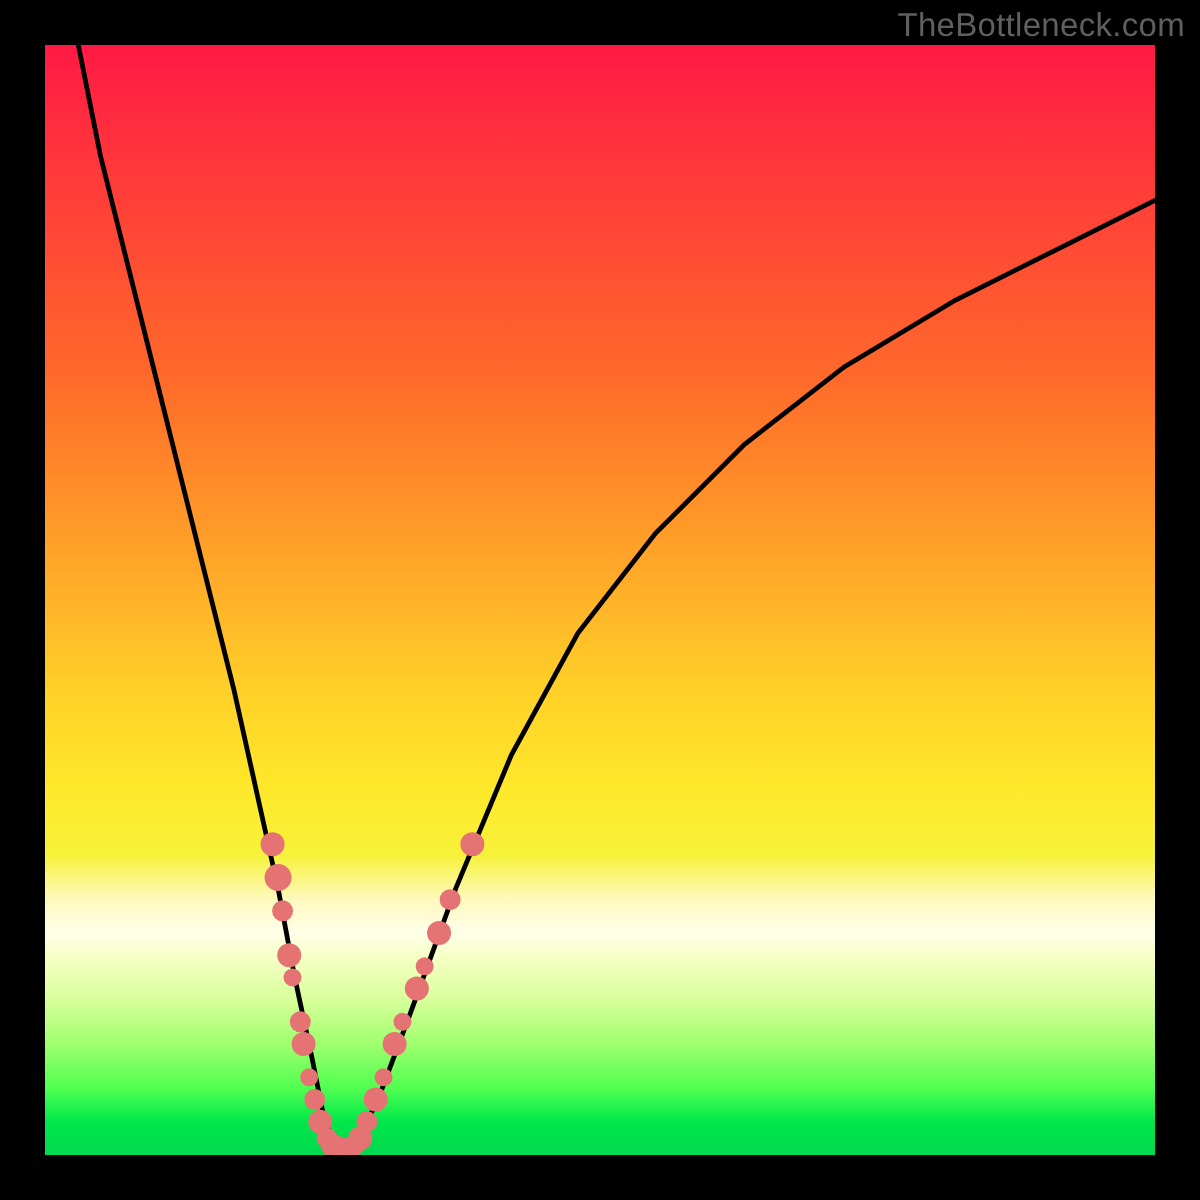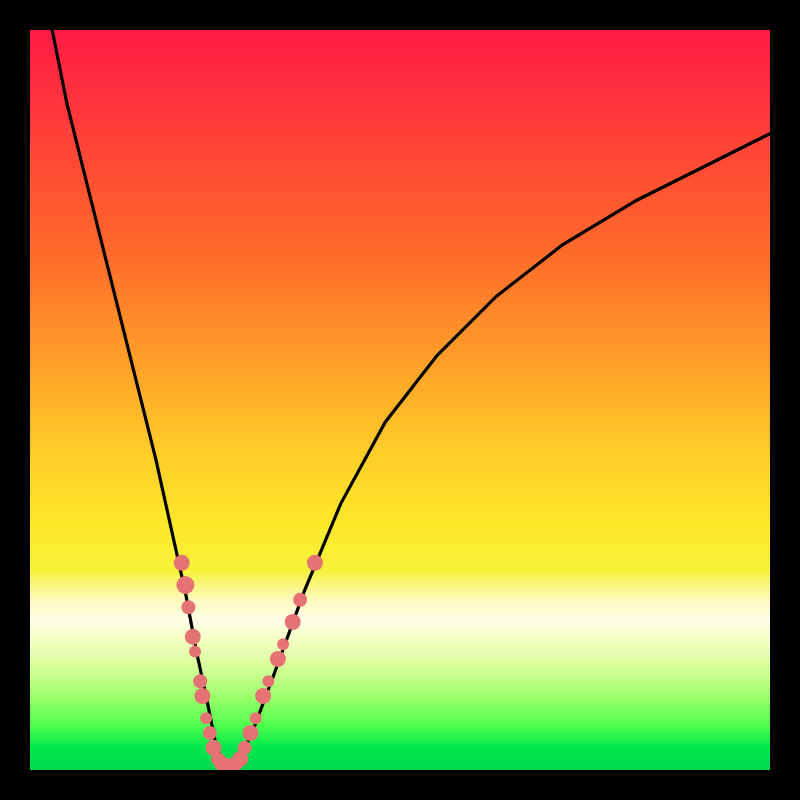--- a/index.html
+++ b/index.html
@@ -65,20 +65,21 @@
   }
   .dot {
     fill: #e57373;
     stroke: none;
   }
 </style>
 </head>
 <body>
 
 <div class="frame">
+  <div class="watermark">TheBottleneck.com</div>
   <div class="plot">
     <svg class="curve" viewBox="0 0 740 740" preserveAspectRatio="none">
       <path id="curve-path" fill="none" stroke="#000" stroke-width="3.2" stroke-linecap="round" d="M22.2 0.0 L37.0 74.0 L59.2 162.8 L81.4 251.6 L103.6 340.4 L125.8 429.2 L140.6 495.8 L155.4 562.4 L166.5 621.6 L177.6 673.4 L185.0 710.4 L192.4 732.6 L199.8 740.0 L207.2 732.6 L222.0 703.0 L244.2 643.8 L273.8 562.4 L310.8 473.6 L355.2 392.2 L407.0 325.6 L466.2 266.4 L532.8 214.6 L606.8 170.2 L680.8 133.2 L740.0 103.6"></path>
       <g id="dots">
           <circle cx="151.7" cy="532.8" r="8" class="dot"></circle>
           <circle cx="155.4" cy="555.0" r="9" class="dot"></circle>
           <circle cx="158.4" cy="577.2" r="7" class="dot"></circle>
           <circle cx="162.8" cy="606.8" r="8" class="dot"></circle>
           <circle cx="165.0" cy="621.6" r="6" class="dot"></circle>
           <circle cx="170.2" cy="651.2" r="7" class="dot"></circle>

